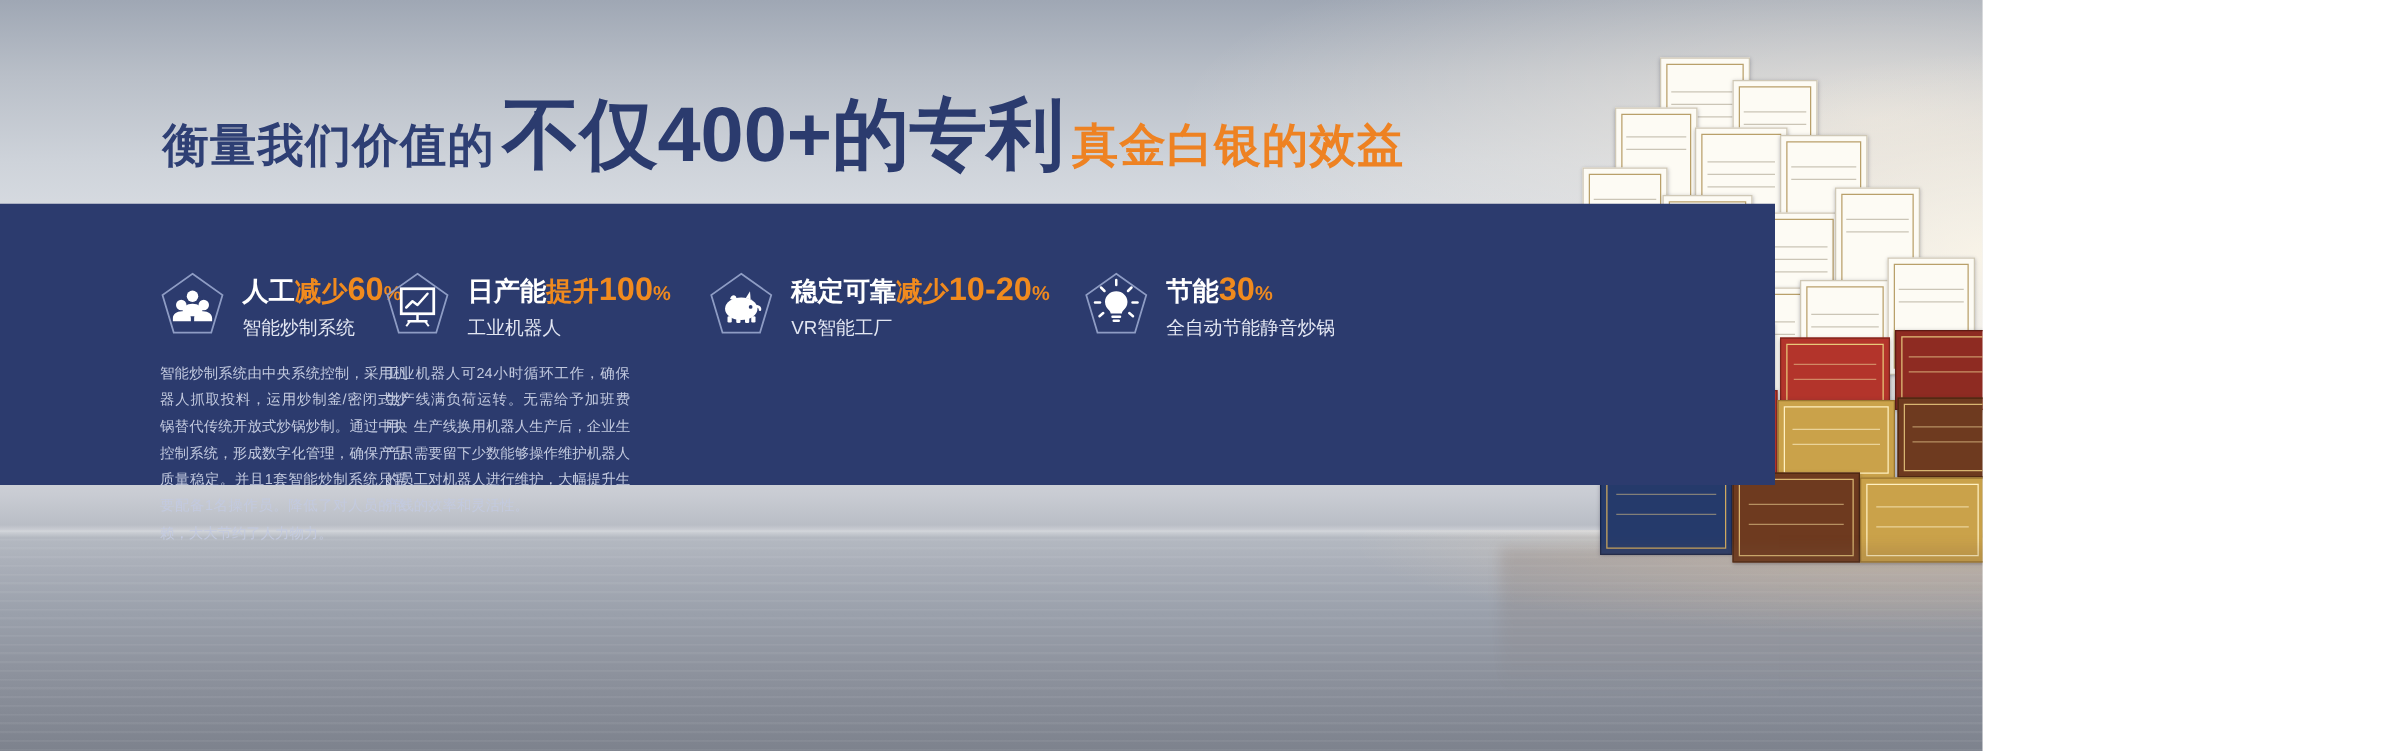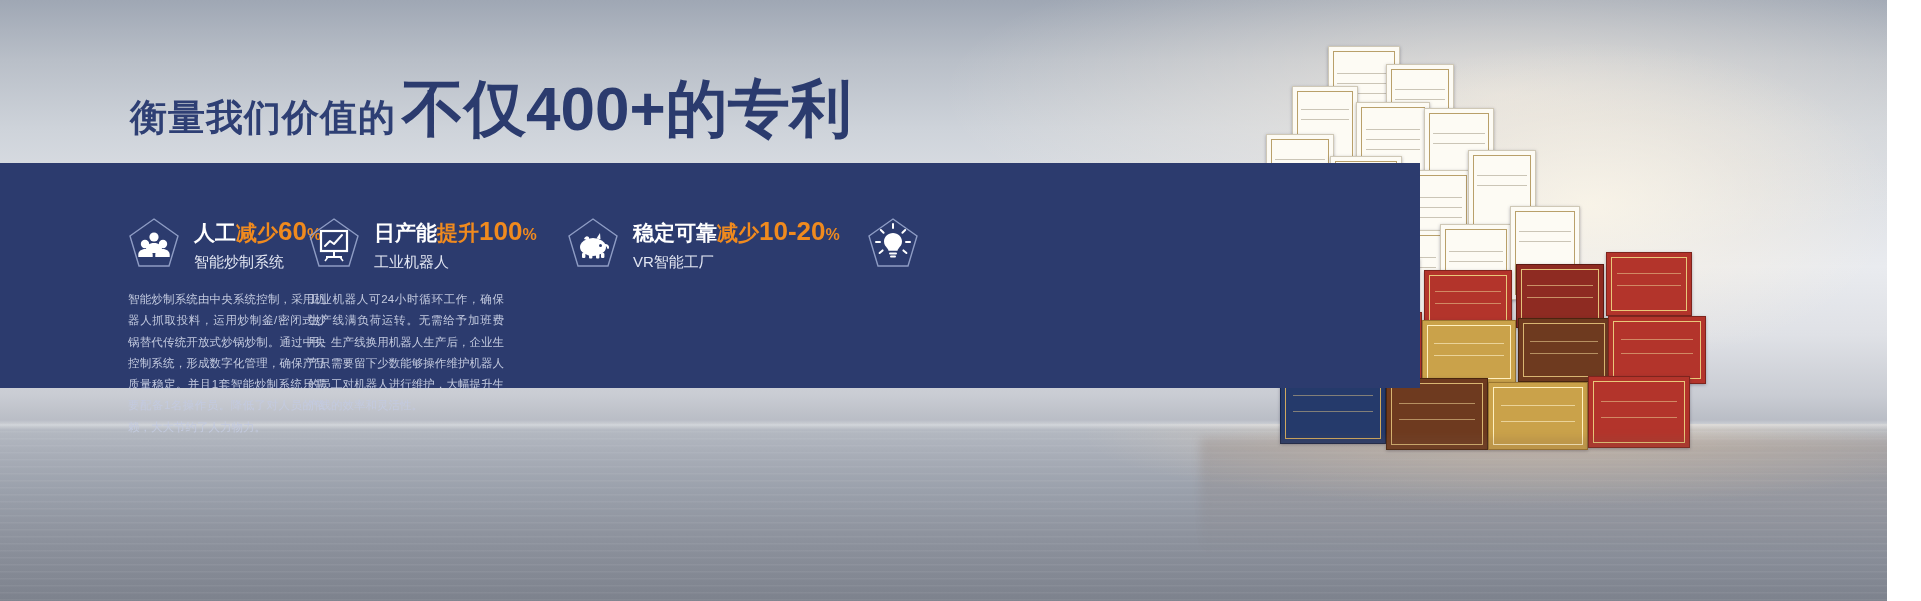--- a/index.html
+++ b/index.html
@@ -1,21 +1,21 @@
 <!DOCTYPE html>
 <html><head>
 <meta charset="utf-8">
 <style>
   html,body{margin:0;padding:0;}
   body{
     width:1921px;height:601px;overflow:hidden;
     font-family:"Liberation Sans","DejaVu Sans",sans-serif;
     background:#ffffff;
   }
-  .stage{position:relative;width:1887px;height:601px;overflow:hidden;}
+  .stage{position:relative;width:1586px;height:601px;overflow:hidden;}
 
   
   .bg-sky{
     position:absolute;left:0;top:0;width:1921px;height:430px;
     background:
       radial-gradient(ellipse 900px 260px at 78% 22%, rgba(255,245,230,.55) 0%, rgba(255,240,225,0) 62%),
       linear-gradient(180deg,#9fa7b4 0%,#b9bfc8 14%,#ced3da 30%,#dfe2e7 48%,#e9ebef 62%,#dfe1e6 78%,#c9ccd3 92%,#b3b7c0 100%);
   }
   .bg-water{
     position:absolute;left:0;top:424px;width:1921px;height:177px;
@@ -297,20 +297,21 @@
         <div class="inner"></div>
         <div class="ln" style="top:24px"></div>
         <div class="ln" style="top:40px"></div>
       </div>
   </div>
   <div class="cert-reflection"></div>
 
   <div class="headline">
     <span class="hl-small">衡量我们价值的</span>
     <span class="hl-big">不仅400+的专利</span>
+    <span class="hl-orange">真金白银的效益</span>
   </div>
 
   <div class="panel"></div>
 
   <div class="cols">
 
     <div class="col col-1 c1">
       <div class="feat-head">
         <div class="hexwrap">
           <svg width="52" height="56" viewBox="0 0 52 56">
@@ -393,17 +394,23 @@
               <line x1="26" y1="7" x2="26" y2="11"></line>
               <line x1="13.8" y1="13" x2="16.6" y2="15.8"></line>
               <line x1="38.2" y1="13" x2="35.4" y2="15.8"></line>
               <line x1="9" y1="25" x2="13" y2="25"></line>
               <line x1="43" y1="25" x2="39" y2="25"></line>
               <line x1="12.6" y1="36" x2="15.6" y2="33.4"></line>
               <line x1="39.4" y1="36" x2="36.4" y2="33.4"></line>
             </g>
           </svg>
         </div>
+        <div class="feat-text">
+          <div class="feat-title">
+            <span>节能</span><span class="hl"></span><span class="num">30</span><span class="num"><small>%</small></span>
+          </div>
+          <div class="feat-sub">全自动节能静音炒锅</div>
+        </div>
       </div>
     </div>
 
   </div>
 </div>
 
 </body></html>

